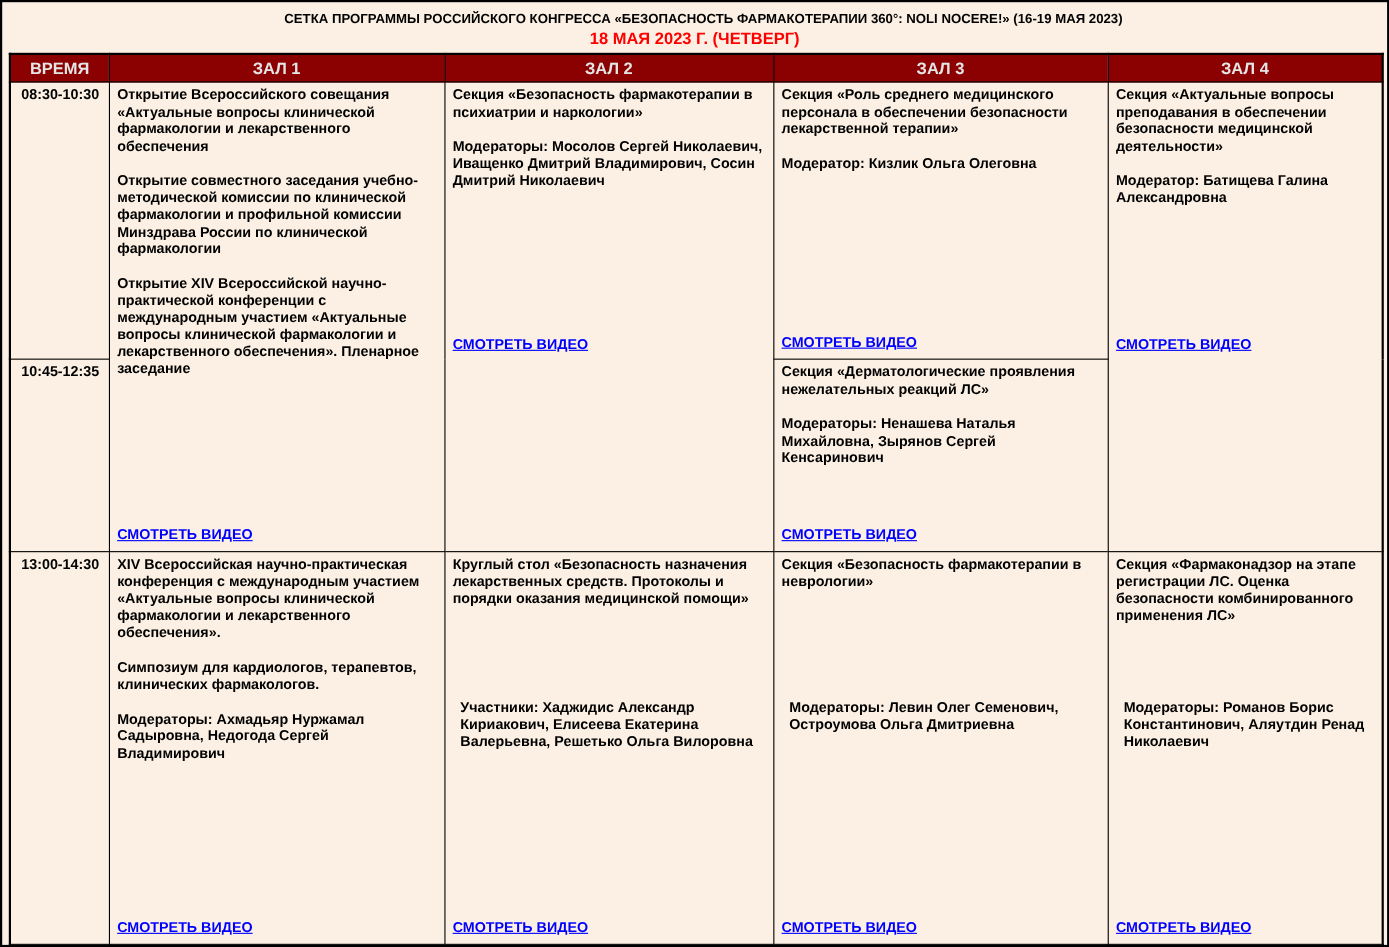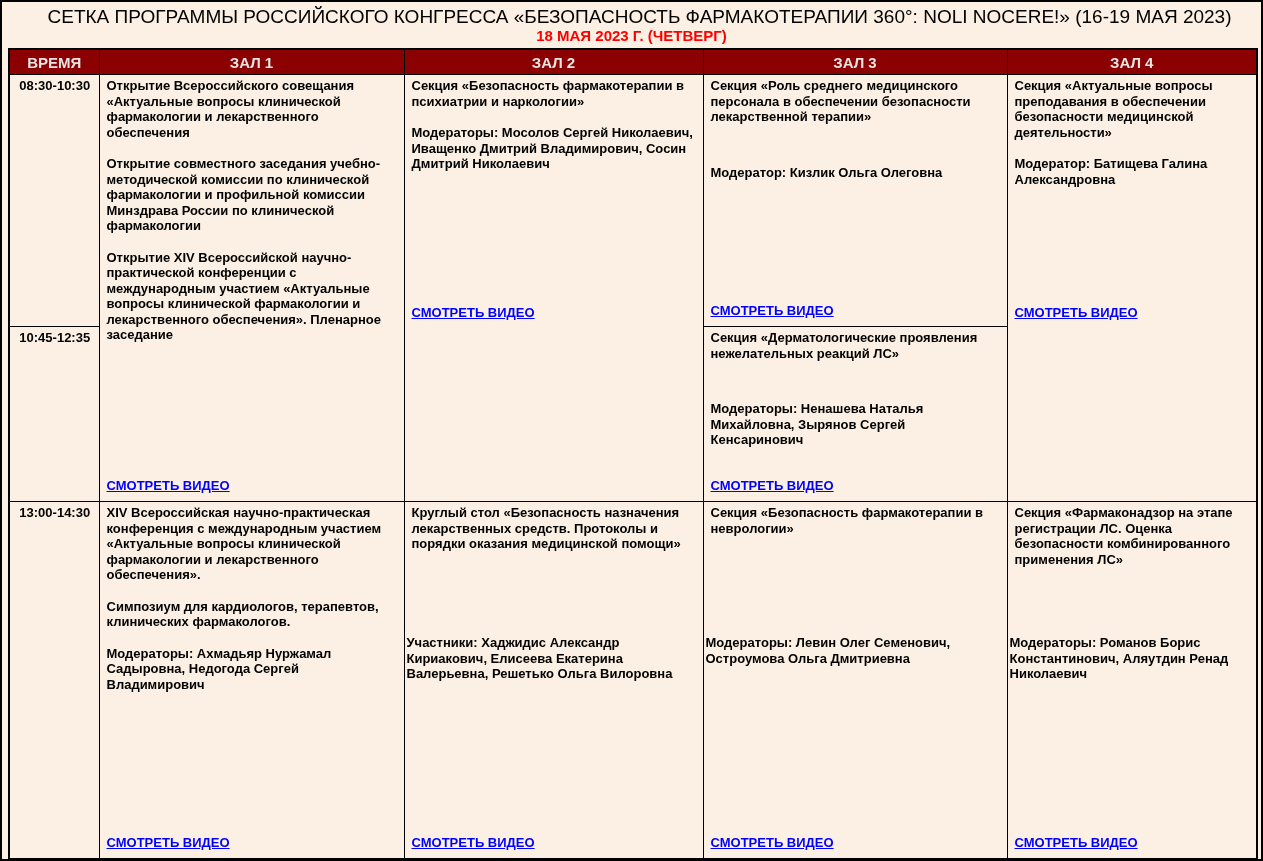--- a/index.html
+++ b/index.html
@@ -8,21 +8,21 @@
     width:1263px; height:861px;
     box-sizing:border-box;
     background:var(--page-bg, #FBF0E3);
     border:2px solid var(--border, #000);
     overflow:hidden;
     font-family:"Liberation Sans", sans-serif;
     font-weight:bold;
     color:#000;
   }
   .header-block { text-align:center; padding-top:6px; }
-  .congress-title { margin:0; font-size:19px; line-height:18px; font-weight:normal;padding-left:16px; }
+  .congress-title { margin:0; font-size:12px; line-height:18px; font-weight:bold;padding-left:16px; }
   .day-subtitle  { margin:1px 0 0 0; font-size:15px; line-height:17px; font-weight:bold; color:var(--subtitle, #FF0000); }
 
   table.grid {
     border-collapse:collapse;
     table-layout:fixed;
     width:1248px;
     margin:4px 0 0 6px;
     border:2px solid var(--border, #000);
   }
   .grid th {
@@ -50,22 +50,22 @@
     font-size:13.5px;
     padding:0 2px;
     margin-top:36px;
   }
   .r1 { height:252px; }
   .r2 { height:175px; }
   .r3 { height:357px; }
   .r4 { height:12px; }
   p { margin:0; }
   .mt1 { margin-top:16px; }
-  .mt2 { margin-top:40px; }
-  .people-abs { position:absolute; top:133px; left:2px; right:6px; }
+  .mt2 { margin-top:16px; }
+  .people-abs { position:absolute; top:133px; left:14px; right:6px; }
   a.video {
     color:var(--link, #0000FF);
     text-decoration:underline;
     font-weight:bold;
     font-size:13px;
     white-space:nowrap;
   }
   .link-bottom { position:absolute; left:7px; bottom:8px; }
   .link-mid    { position:absolute; left:7px; top:230px; }
 </style>

